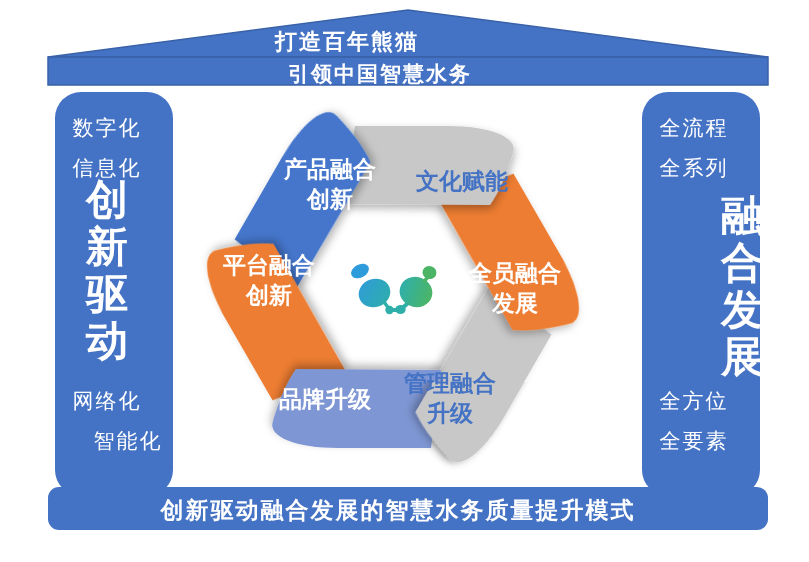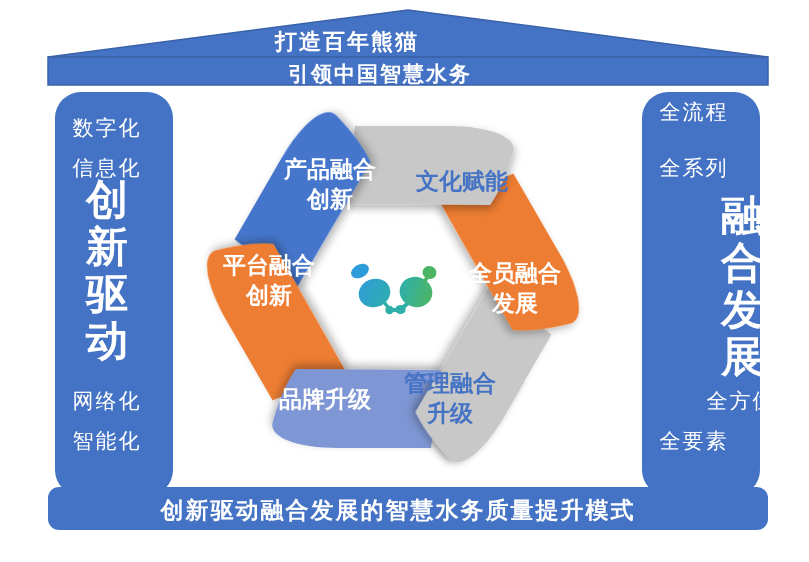--- a/index.html
+++ b/index.html
@@ -91,23 +91,23 @@
 
 <div id="roof-top-label" class="abs wlabel">打造百年熊猫</div>
 <div id="roof-banner-label" class="abs wlabel">引领中国智慧水务</div>
 
 <div class="abs pillar-text pillar-item" style="left:55px;top:114px;">数字化</div>
 <div class="abs pillar-text pillar-item" style="left:55px;top:154px;">信息化</div>
 <div class="abs pillar-text" style="left:55px;top:176px;">
   <div class="pillar-main">创新驱动</div>
 </div>
 <div class="abs pillar-text pillar-item" style="left:55px;top:387px;">网络化</div>
-<div class="abs pillar-text pillar-item" style="left:55px;top:427px;">智能化</div>
+<div class="abs pillar-text pillar-item" style="left:55px;top:427px;padding-left:21px;">智能化</div>
 
-<div class="abs pillar-text pillar-item" style="left:642px;top:98px;text-align:center;">全流程</div>
+<div class="abs pillar-text pillar-item" style="left:642px;top:114px;text-align:center;">全流程</div>
 <div class="abs pillar-text pillar-item" style="left:642px;top:154px;">全系列</div>
 <div class="abs pillar-text" style="left:642px;top:192px;margin-left:48px;">
   <div class="pillar-main">融合发展</div>
 </div>
-<div class="abs pillar-text pillar-item" style="left:642px;top:387px;margin-left:47px;">全方位</div>
+<div class="abs pillar-text pillar-item" style="left:642px;top:387px;">全方位</div>
 <div class="abs pillar-text pillar-item" style="left:642px;top:427px;">全要素</div>
 
 <div id="base-bar-label" class="abs wlabel">创新驱动融合发展的智慧水务质量提升模式</div>
 
 </body></html>

